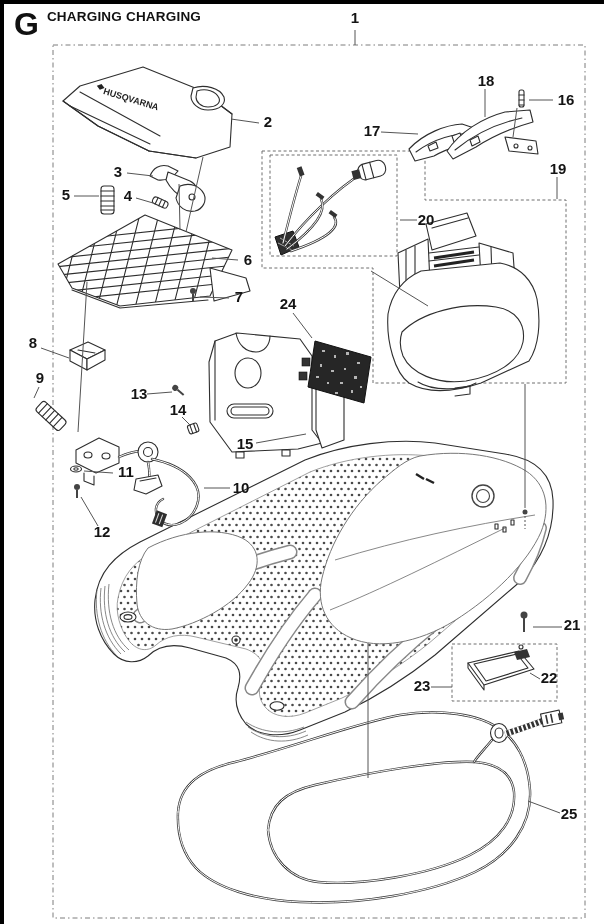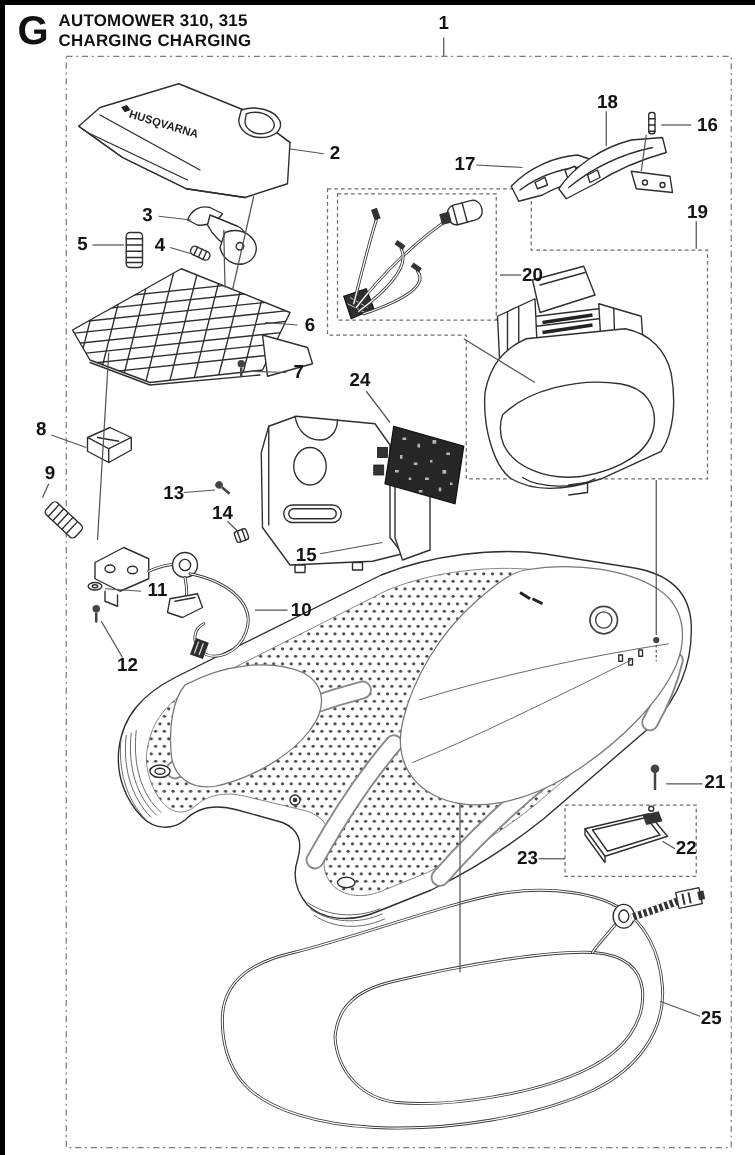--- a/index.html
+++ b/index.html
@@ -25,21 +25,20 @@
 </head>
 <body>
 
 <div id="page">
   <div id="page-border-top"></div>
   <div id="page-border-left"></div>
 
   <div id="hdr">
     <div class="glyph">G</div>
     <div class="titles">
-      <div>AUTOMOWER 310, 315</div>
       <div>CHARGING CHARGING</div>
     </div>
   </div>
 
   <svg width="604" height="924" viewBox="0 0 604 924">
     <defs>
       <pattern id="dots" width="7" height="12" patternUnits="userSpaceOnUse">
         <circle cx="2" cy="3" r="1.3" fill="#4a4a4a"></circle>
         <circle cx="5.5" cy="9" r="1.3" fill="#4a4a4a"></circle>
       </pattern>

